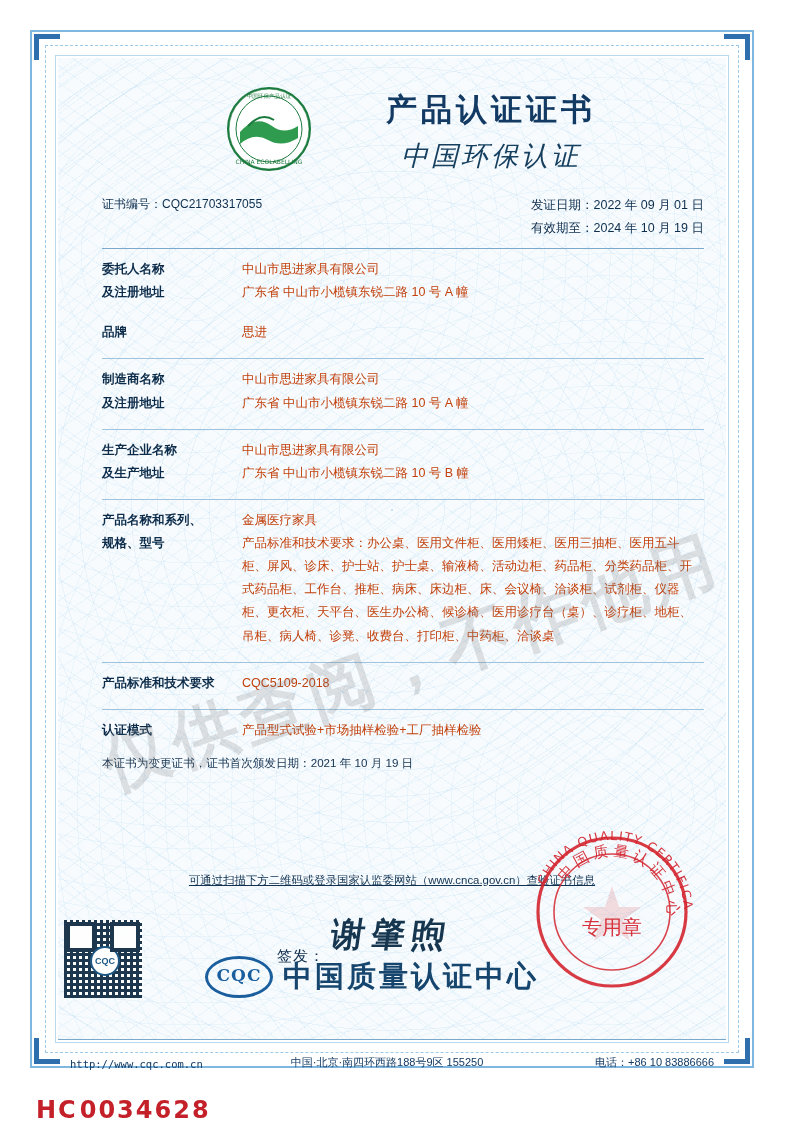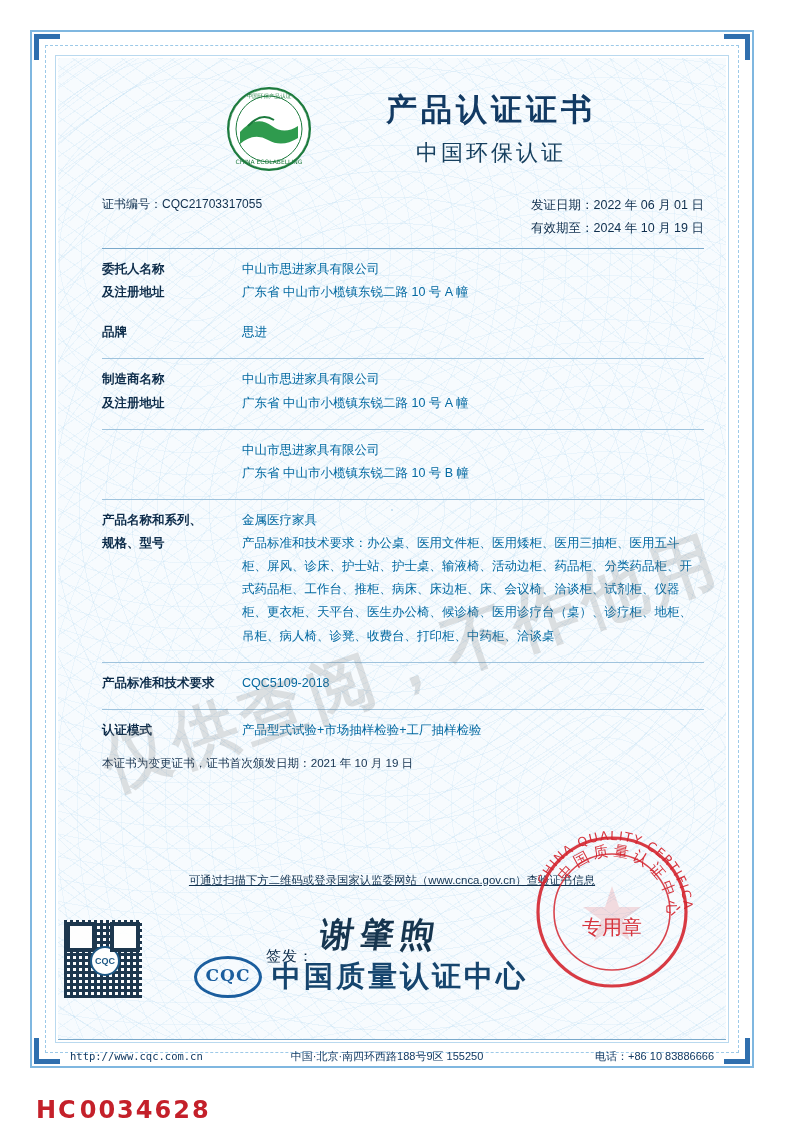--- a/index.html
+++ b/index.html
@@ -121,24 +121,25 @@
   .title-main {
     font-family: "DejaVu Sans", "Liberation Sans", sans-serif;
     font-size: 31px;
     font-weight: bold;
     letter-spacing: 4px;
     color: #123a63;
     line-height: 1.25;
   }
   .title-sub {
     font-family: "DejaVu Sans", "Liberation Sans", sans-serif;
-    font-size: 22px;
+    font-size: 27px;
     letter-spacing: 3px;
     color: #17405f;
     margin-top: 9px;
+    font-style: italic;
   }
 
   .meta-row {
     position: relative;
     margin-top: 16px;
     height: 48px;
     font-size: 12.5px;
     color: #0e2e4d;
   }
   .meta-left {
@@ -175,21 +176,21 @@
     top: 9px;
     width: 128px;
     font-size: 12.5px;
     font-weight: bold;
     color: #0d2c4a;
     line-height: 1.85;
   }
   .section .val {
     margin-left: 140px;
     font-size: 12.5px;
-    color: #0369a1;
+    color: #c2410c;
     line-height: 1.85;
   }
   .lbl-two {
     line-height: 1.85;
   }
 
   .note {
     margin: 14px 22px 0 44px;
     font-size: 11.6px;
     color: #15324f;
@@ -257,21 +258,21 @@
     border: 2px solid #0b4a7a;
     color: #0b4a7a;
     font-size: 9px;
     font-weight: bold;
     line-height: 26px;
     text-align: center;
   }
 
   .sign-area {
     position: absolute;
-    left: 0; right: 0;
+    left: 11px; right: 0;
     bottom: 42px;
     height: 100px;
   }
   .sign-label {
     position: absolute;
     left: 208px;
     bottom: 32px;
     font-size: 15px;
     color: #0d2c4a;
     letter-spacing: 1px;
@@ -325,21 +326,21 @@
   .seal svg { display: block; }
 
   
   .footer {
     position: absolute;
     left: 58px; right: 58px;
     bottom: 60px;
     height: 28px;
     border-top: 1px solid #7aa9cb;
     display: flex;
-    align-items: center;
+    align-items: flex-end;
     font-size: 11px;
     color: #123a63;
     padding-top: 2px;
   }
   .footer .f-left { width: 200px; padding-left: 12px; font-family: "DejaVu Sans Mono", monospace; font-size: 10.5px;}
   .footer .f-mid { flex: 1; text-align: center; }
   .footer .f-right { width: 210px; text-align: right; padding-right: 12px; }
 
   .serial {
     position: absolute;
@@ -405,21 +406,21 @@
         <div class="title-sub">中国环保认证</div>
       </div>
     </div>
 
     <div class="meta-row">
       <div class="meta-left">
         <span>证书编号：</span><span>CQC21703317055</span>
       </div>
       <div class="meta-right">
         <div>
-          <span>发证日期：</span><span>2022 年 06 月 01 日</span>
+          <span>发证日期：</span><span>2022 年 09 月 01 日</span>
         </div>
         <div>
           <span>有效期至：</span><span>2024 年 10 月 19 日</span>
         </div>
       </div>
     </div>
 
     <div class="rule"></div>
 
     <div class="section">
@@ -447,20 +448,24 @@
       </div>
       <div class="val">
         <div>中山市思进家具有限公司</div>
         <div>广东省  中山市小榄镇东锐二路 10 号 A 幢</div>
       </div>
     </div>
 
     <div class="rule thin"></div>
 
     <div class="section">
+      <div class="lbl lbl-two">
+        <div>生产企业名称</div>
+        <div>及生产地址</div>
+      </div>
       <div class="val">
         <div>中山市思进家具有限公司</div>
         <div>广东省  中山市小榄镇东锐二路 10 号 B 幢</div>
       </div>
     </div>
 
     <div class="rule thin"></div>
 
     <div class="section">
       <div class="lbl lbl-two">

